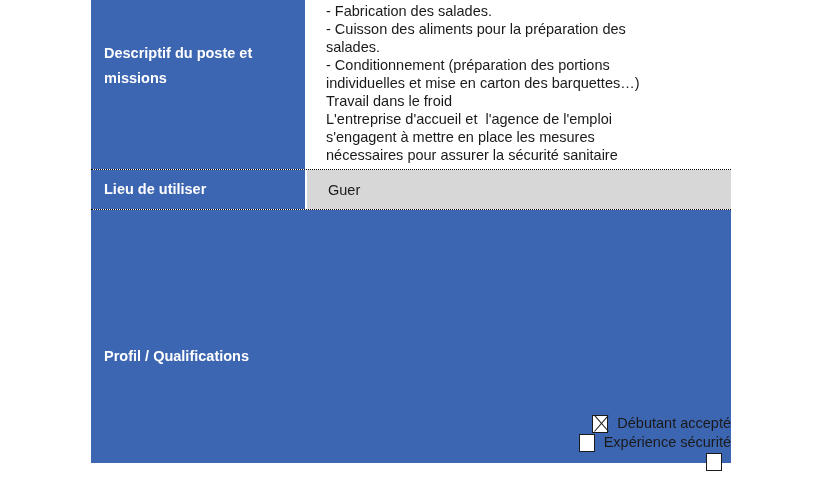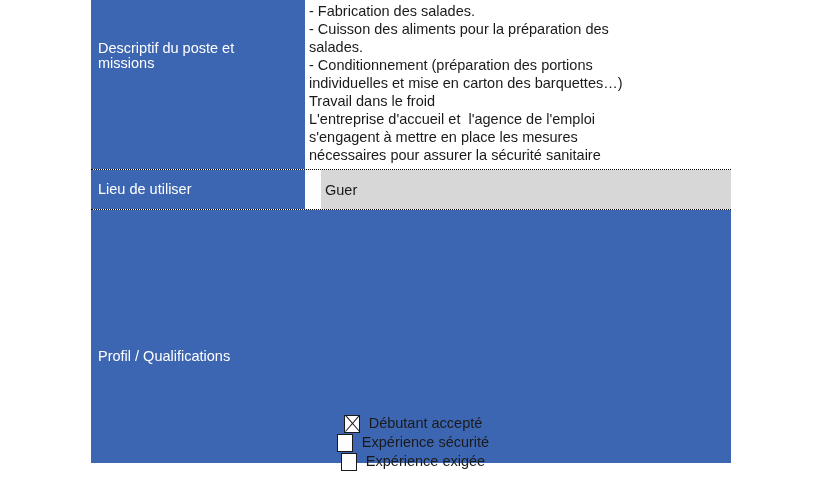--- a/index.html
+++ b/index.html
@@ -23,52 +23,52 @@
     line-height: 18px;
     overflow: hidden;
   }
   .row { display: flex; width: 100%; }
   .row.bordered { border-top: 1px dotted var(--border, #000000); }
 
   .label-cell {
     flex: 0 0 214px;
     background: var(--label-bg, #3D66B2);
     color: var(--label-text, #ffffff);
-    font-weight: normal;
-    padding: 0 10px 0 7px;
+    font-weight: bold;
+    padding: 0 10px 0 13px;
     display: flex;
     align-items: center;
     white-space: pre;
-    line-height: 15px;
+    line-height: 25px;
   }
   .value-cell {
     flex: 1 1 auto;
-    padding-left: 4px;
+    padding-left: 21px;
     display: flex;
     align-items: center;
     white-space: pre;
     overflow: hidden;
   }
   .value-cell.alt {
     background: var(--row-alt-bg, #D7D7D7);
-    margin-left: 16px;
+    margin-left: 2px;
   }
 
   .row-desc   { height: 169px; }
   .row-desc .label-cell { align-items: flex-start; padding-top: 41px; }
   .row-desc .value-cell { align-items: flex-start; padding-top: 2px; }
   .row-lieu   { height: 40px; }
   .row-type   { height: 39px; flex-direction: column; }
   .row-profil { height: 156px; flex-direction: column; }
   .row-exp    { height: 76px; }
 
   .checks {
     flex-direction: column;
     justify-content: center;
-    align-items: center;
+    align-items: flex-end;
     white-space: normal;
     line-height: 19px;
   }
   .check-line { display: flex; align-items: center; height: 19px; }
   .checkbox {
     position: relative;
     width: 14px; height: 16px;
     box-sizing: content-box;
     border: 1.5px solid #1a1a1a;
     background: #ffffff;
@@ -126,19 +126,18 @@
         <div class="check-line">
           <span class="checkbox checked"></span>
           <span class="check-label">Débutant accepté</span>
         </div>
         <div class="check-line">
           <span class="checkbox"></span>
           <span class="check-label">Expérience sécurité</span>
         </div>
         <div class="check-line">
           <span class="checkbox"></span>
-          <span class="check-label">Expérience exigée</span>
         </div>
       </div>
     </div>
 
   </div>
 </div>
 
 </body></html>

